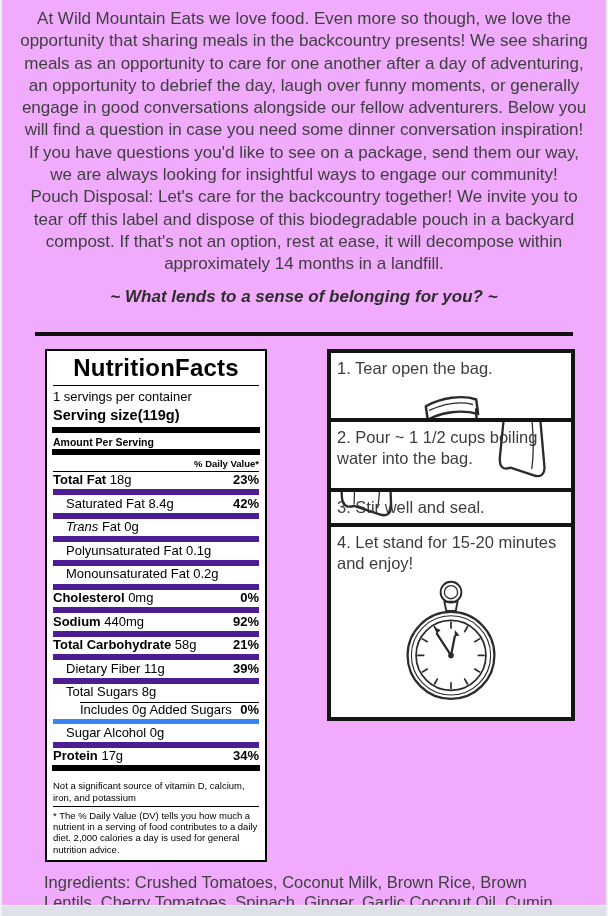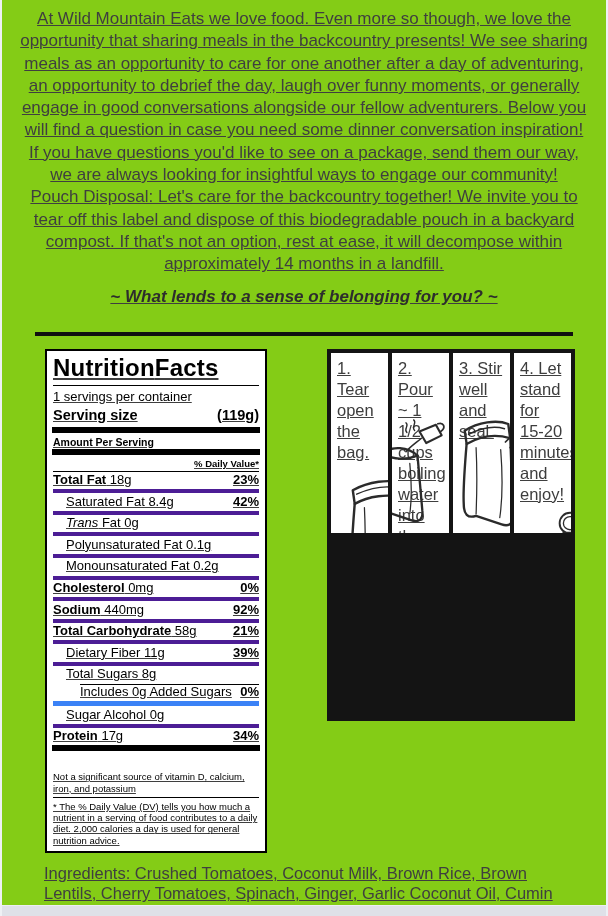--- a/index.html
+++ b/index.html
@@ -1,56 +1,56 @@
 <!DOCTYPE html>
 <html><head>
 <meta charset="utf-8">
 <style>
   html,body{margin:0;padding:0;background:#fff;}
-  .page{position:relative;width:608px;height:916px;background:#84cc16;overflow:hidden;
+  .page{position:relative;width:608px;height:916px;background:#f0abfc;overflow:hidden;
         font-family:"Liberation Sans",sans-serif;color:#3f3f3f;
-        border-left:2px solid #eef0f4;border-right:2px solid #eef0f4;box-sizing:border-box;text-decoration:underline;}
+        border-left:2px solid #eef0f4;border-right:2px solid #eef0f4;box-sizing:border-box;}
   
   .intro{padding:8px 16px 0 16px;text-align:center;font-size:17px;line-height:22.3px;color:#3f3f3f;}
   .intro p{margin:0;}
   .question{margin:11px 0 0;text-align:center;font-size:17px;font-weight:bold;font-style:italic;color:#2d2d2d;}
   .divider{height:4px;background:#101010;margin:25px 33px 0 33px;}
   .title{margin:7px 0 0;text-align:center;font-family:"DejaVu Sans",sans-serif;font-weight:bold;
          font-size:27px;line-height:33px;color:#0b0b0b;letter-spacing:-.5px;}
   
   .panels{display:flex;align-items:flex-start;margin:13px 0 0 43px;}
   
   .nf{width:222px;box-sizing:border-box;border:2px solid #000;background:#fff;color:#000;
       padding:3px 6px 5px 6px;font-family:"Liberation Sans",sans-serif;}
-  .nf-title{display:flex;justify-content:flex-start;align-items:baseline;font-weight:bold;
+  .nf-title{display:flex;justify-content:center;align-items:baseline;font-weight:bold;
             font-size:24px;line-height:28px;letter-spacing:.2px;border-bottom:1px solid #000;padding-bottom:3px;}
   .nf-servings{font-size:13px;line-height:16px;padding-top:3px;}
-  .nf-serving-row{display:flex;justify-content:space-between;font-weight:bold;font-size:14.5px;
-                  line-height:18px;padding:1px 0 3px;gap:28px;}
+  .nf-serving-row{display:flex;font-weight:bold;font-size:14.5px;
+                  line-height:18px;padding:1px 0 3px;}
   .nf-bar{height:6px;background:#000;margin:0 -1px;}
   .nf-aps{font-weight:bold;font-size:10.5px;line-height:13px;padding-top:3px;}
   .nf-cal-row{position:relative;height:33px;}
   .nf-cal{position:absolute;left:0;bottom:1px;font-weight:bold;font-size:23px;}
   .nf-cal-val{position:absolute;right:0;bottom:0;font-weight:bold;font-size:35px;line-height:33px;}
   .nf-dvh{text-align:right;font-weight:bold;font-size:9.5px;line-height:13px;padding:2px 0 1px;border-bottom:1px solid #000;}
   .nf-row{display:flex;justify-content:space-between;font-size:13px;line-height:14.6px;
-          padding:1.5px 0;border-bottom:4px solid #4c1d95;position:relative;}
+          padding:1.5px 0;border-bottom:6px solid #4c1d95;position:relative;}
   .nf-row.i1{padding-left:13px;}
   .nf-row.i2{padding-left:27px;border-bottom:5px solid #3b82f6;}
   .nf-row.nb{border-bottom:none;}
   .nf-row.last{border-bottom:none;align-items:center;}
   .nf-row.adds::before{content:"";position:absolute;top:0;left:27px;right:0;height:1px;background:#000;}
   .nf-row .dv{font-weight:bold;}
   .nf-row i{font-style:italic;}
-  .nf-fn{font-size:9.5px;line-height:11.3px;padding-top:20px;color:#000;}
+  .nf-fn{font-size:9.5px;line-height:11.3px;padding-top:9px;color:#000;}
   .nf-fn-sep{height:1px;background:#000;margin-top:3px;}
   .nf-fn2{font-size:9.5px;line-height:11.3px;padding-top:3px;}
   
   .grid{box-sizing:border-box;width:248px;height:372px;margin-left:60px;border:4px solid #141414;
-        background:#141414;display:grid;grid-template-columns:1fr 1fr 1fr 1fr;grid-template-rows:1fr 1fr;gap:4px;}
+        background:#141414;display:grid;grid-template-columns:1fr;grid-template-rows:1fr 1fr;gap:4px;}
   .cell{background:#fff;position:relative;padding:5px 6px;font-size:16.5px;line-height:21px;color:#3d3d3d;overflow:hidden;}
   .cell svg{display:block;}
   .art-center{margin:4px auto 0;}
   .art-br{position:absolute;right:2px;bottom:4px;}
   .art-c3{position:absolute;left:4px;bottom:2px;}
   
   .ingredients{margin:10px 30px 0 42px;font-size:16.5px;line-height:20.3px;color:#3f3f3f;}
   .ingredients p{margin:0;}
   .strip{position:absolute;left:0;right:0;bottom:0;height:10px;background:#dfe1e8;border-top:1px solid #eceef2;}
   .stroke{fill:none;stroke:#2b2b2b;stroke-linecap:round;stroke-linejoin:round;}

